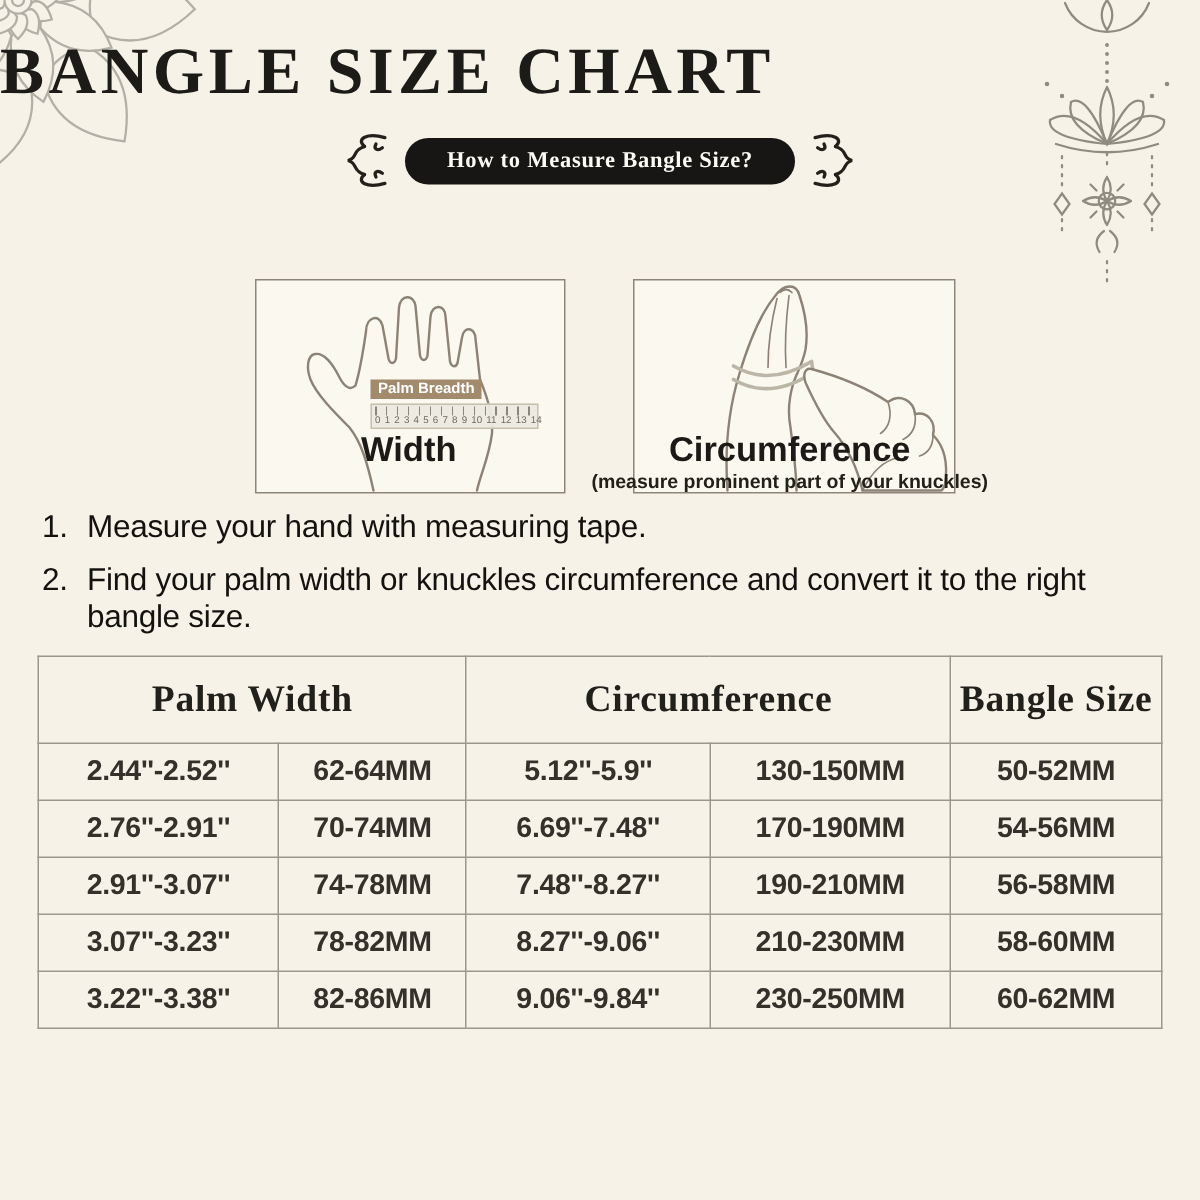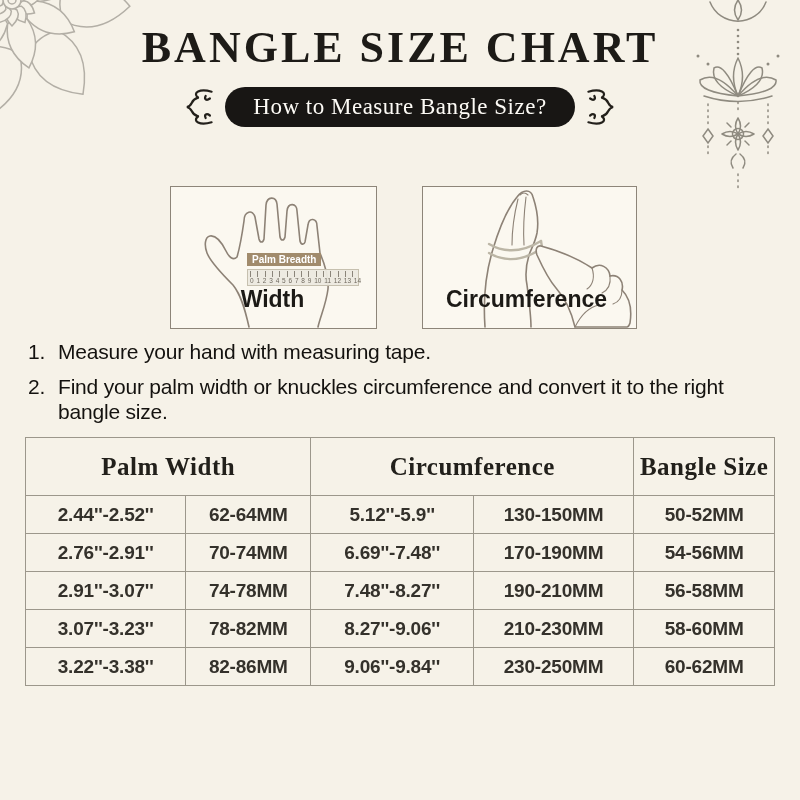--- a/index.html
+++ b/index.html
@@ -2,29 +2,29 @@
 <html><head>
 <meta charset="utf-8">
 <style>
   html,body{margin:0;padding:0;}
   .canvas{position:relative;width:800px;height:800px;background:#f6f2e8;overflow:hidden;
           font-family:"Liberation Sans","DejaVu Sans",sans-serif;}
   
   .mandala{position:absolute;top:-14px;left:-18px;}
   .hanging{position:absolute;top:0;right:14px;}
   
-  .title{position:absolute;top:22px;left:0;width:100%;text-align:center;
+  .title{position:absolute;top:22px;left:0;width:100%;
          font-family:"Liberation Serif","DejaVu Serif",serif;font-weight:700;
          font-size:44px;letter-spacing:3px;color:#1d1b17;}
   
   .badge-row{position:absolute;top:84px;left:0;width:100%;display:flex;
              justify-content:center;align-items:center;gap:10px;}
   .pill{background:#181614;color:#fdfbf6;border-radius:22px;padding:7px 28px;
-        font-family:"Liberation Serif","DejaVu Serif",serif;font-weight:400;
-        font-size:23px;letter-spacing:0.5px;}
+        font-family:"Liberation Serif","DejaVu Serif",serif;font-weight:700;
+        font-size:15px;letter-spacing:0.5px;}
   
   .boxes{position:absolute;top:142px;left:170px;display:flex;gap:45px;}
   .dbox{background:#fbf8f0;border:1px solid #8d8579;position:relative;margin-top:44px;}
   .dbox.left{width:205px;height:141px;}
   .dbox.right{width:213px;height:141px;}
   .ruler-label{position:absolute;left:76px;top:66px;background:#a18b6c;color:#fff;
                font-size:10px;font-weight:700;padding:1px 5px;white-space:nowrap;}
   .ruler{position:absolute;left:76px;top:82px;width:112px;height:17px;
          background:rgba(236,233,223,0.95);border:1px solid #c6c0af;box-sizing:border-box;}
   .ruler .ticks{height:6px;margin:1px 2px 0 2px;
@@ -209,20 +209,21 @@
           <path d="M152,140 C158,128 166,120 176,118"></path>
         </g>
       </svg>
     </div>
   </div>
 
   <div class="captions">
     <div class="cap width">Width</div>
     <div class="cap circ">
       <span>Circumference</span>
+      <div class="subcap">(measure prominent part of your knuckles)</div>
     </div>
   </div>
 
   <div class="instructions">
     <div class="instr">
       <span class="num">1.</span>
       <span>Measure your hand with measuring tape.</span>
     </div>
     <div class="instr">
       <span class="num">2.</span>

